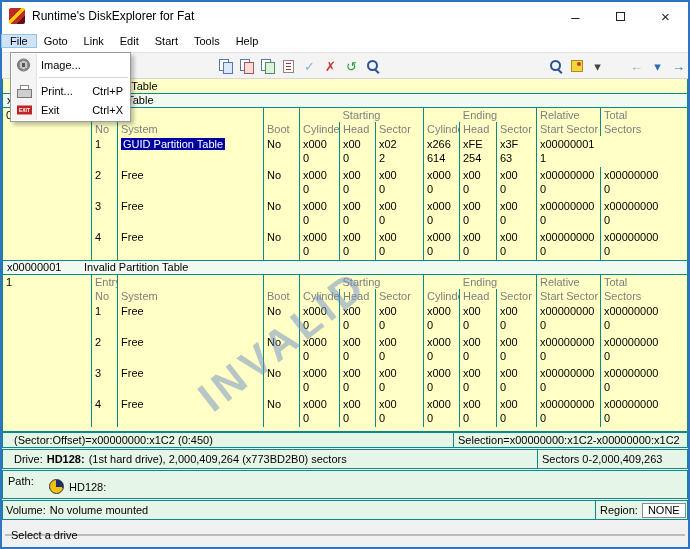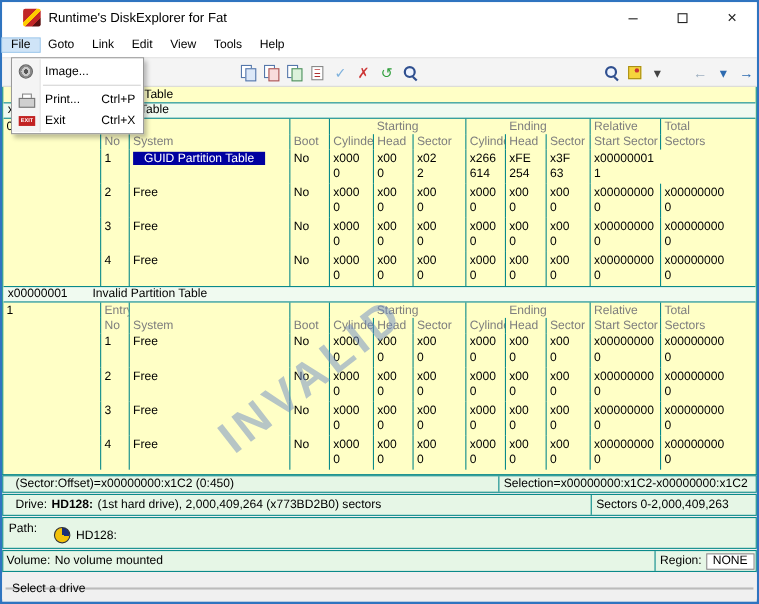--- a/index.html
+++ b/index.html
@@ -2,21 +2,21 @@
 <html><head>
 <meta charset="utf-8">
 <style>
   html,body{margin:0;padding:0;width:690px;height:549px;overflow:hidden;background:#fff;}
   *{box-sizing:border-box;}
   .window{position:relative;width:690px;height:549px;background:#f0f0f0;
     border:2px solid #2f74c0;border-bottom-width:4px;
     font-family:"Liberation Sans",sans-serif;color:#000;}
 
   
-  .titlebar{position:absolute;left:0;top:0;right:0;height:28px;background:#fff;display:flex;align-items:center;padding-left:12px;}
+  .titlebar{position:absolute;left:0;top:0;right:0;height:28px;background:#fff;display:flex;align-items:center;}
   .app-icon{width:16px;height:16px;margin:0 7px;border-radius:2px;
     background:linear-gradient(135deg,#c22727 38%,#ffcc00 38%,#ffcc00 56%,#c22727 56%,#c22727 75%,#5a1010 75%);}
   .title-text{font-size:12px;}
   .win-controls{margin-left:auto;display:flex;height:100%;}
   .win-btn{width:45px;display:flex;align-items:center;justify-content:center;font-size:15px;color:#222;}
   .max-box{width:9px;height:9px;border:1px solid #222;display:inline-block;}
 
   
   .menubar{position:absolute;left:0;top:28px;right:0;height:22px;background:#fff;display:flex;align-items:center;font-size:11px;}
   .menu-item{padding:0 8px;}
@@ -72,21 +72,21 @@
   .addr-hex{width:81px;padding-left:4px;}
   .grid-row{display:grid;grid-template-columns:88px 26px 146px 36px 40px 36px 48px 36px 37px 40px 64px 1fr;}
   .header-row{height:14px;color:#7e7e7e;font-size:11px;line-height:14px;}
   .header-row .c{padding-left:3px;white-space:nowrap;overflow:hidden;}
   .c.center{text-align:center;padding-left:0;}
   .bl{border-left:1px solid #0a8a8a;}
   .data-row{height:31px;font-size:11px;}
   .cell{padding-top:1px;}
   .hex,.dec{line-height:14px;padding-left:3px;white-space:nowrap;overflow:hidden;}
   .gutter{padding-left:4px;color:#000;}
-  .sel{background:#0000a0;color:#fff;padding:0 10px;}
+  .sel{background:#0000a0;color:#fff;padding:0 2px;}
   .watermark{position:absolute;left:150px;top:238px;width:260px;text-align:center;
     font-size:42px;font-weight:bold;letter-spacing:5px;color:rgba(110,140,195,.5);
     transform:rotate(-38deg);z-index:5;pointer-events:none;}
 
   
   .sbar{position:absolute;left:0;right:0;background:#e6f6e6;border:1px solid #0a8a8a;font-size:11px;display:flex;align-items:center;}
   #bar1{top:430px;height:16px;padding-left:11px;}
   #bar2{top:447px;height:20px;padding-left:11px;}
   #bar3{top:468px;height:29px;}
   #bar4{top:498px;height:20px;padding-left:3px;}
@@ -123,21 +123,21 @@
           <span>×</span>
         </div>
     </div>
   </div>
 
   <div class="menubar">
     <span class="menu-item active">File</span>
     <span class="menu-item">Goto</span>
     <span class="menu-item">Link</span>
     <span class="menu-item">Edit</span>
-    <span class="menu-item">View</span>
+    <span class="menu-item">Start</span>
     <span class="menu-item">Tools</span>
     <span class="menu-item">Help</span>
   </div>
 
   <div class="toolbar">
     <div class="tb-group" id="tbg0">
         <div class="tbtn">
           <span class="shape pages"></span>
         </div>
         <div class="tbtn">

